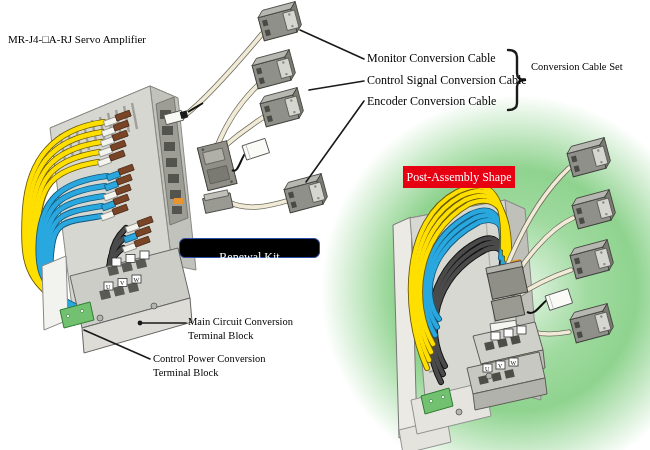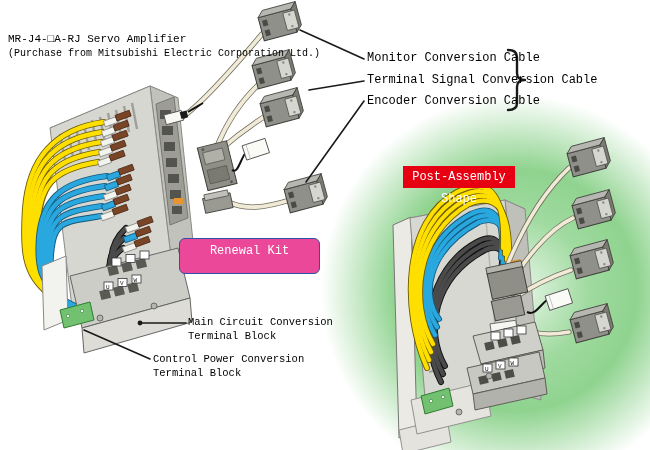--- a/index.html
+++ b/index.html
@@ -1,33 +1,33 @@
 <!DOCTYPE html>
 <html><head>
 <meta charset="utf-8">
 <style>
   html,body{margin:0;padding:0;background:#fff;}
   .canvas{
     position:relative;width:650px;height:450px;overflow:hidden;background:#ffffff;
-    font-family:Liberation Mono, monospace;color:#000;
+    font-family:Liberation Serif, serif;color:#000;
   }
   .green-glow{
     position:absolute;left:0;top:0;width:650px;height:450px;
     background:radial-gradient(circle 195px at 516px 290px,
       #eaf7ea 0%, #9fda9f 38%, #8fd38f 62%, rgba(255,255,255,0) 100%);
   }
   .abs{position:absolute;}
   .lbl{position:absolute;font-size:12px;line-height:13px;white-space:nowrap;}
   .lbl2{position:absolute;font-size:10.5px;line-height:14px;white-space:nowrap;}
   .title1{position:absolute;left:8px;top:33px;font-size:11px;white-space:nowrap;}
   .title2{position:absolute;left:8px;top:48px;font-size:10px;white-space:nowrap;}
   .blue-box{
-    position:absolute;left:179px;top:238px;width:141px;height:36px;
-    background:#ec4899;border:1px solid #2d51a8;border-radius:6px;
-    color:#fff;text-align:center;font-size:12px;line-height:16px;padding-top:4px;
+    position:absolute;left:179px;top:238px;width:141px;height:20px;
+    background:#000000;border:1px solid #2d51a8;border-radius:6px;
+    color:#fff;text-align:center;font-size:12px;line-height:16px;padding-top:10px;
     box-sizing:border-box;
   }
   .red-box{
     position:absolute;left:403px;top:166px;width:112px;height:22px;
     background:#e60012;color:#fff;text-align:center;font-size:12px;line-height:22px;
   }
   svg{display:block;}
   .overlay{position:absolute;left:0;top:0;}
 </style>
 </head>
@@ -429,28 +429,27 @@
       <path d="M309,90 L364,81"></path>
       <path d="M306,182 L364,101"></path>
       <path d="M140,323 L186,323"></path>
       <path d="M84,330 L150,359"></path>
     </g>
     <circle cx="140" cy="323" r="2.4" fill="#1a1a1a"></circle>
     <path d="M508,50 Q517,50 517,57 L517,73 Q517,80 525,80 Q517,80 517,87 L517,103 Q517,110 508,110" fill="none" stroke="#1a1a1a" stroke-width="2.4" stroke-linecap="round" stroke-linejoin="round"></path>
   </svg>
 
   <div class="title1">MR-J4-□A-RJ Servo Amplifier</div>
-  <div class="title2">(Purchase from Mitsubishi Electric Corporation Ltd.)</div>
 
   <div class="lbl" style="left:367px;top:52px">Monitor Conversion Cable</div>
-  <div class="lbl" style="left:367px;top:74px">Terminal Signal Conversion Cable</div>
+  <div class="lbl" style="left:367px;top:74px">Control Signal Conversion Cable</div>
   <div class="lbl" style="left:367px;top:95px">Encoder Conversion Cable</div>
 
   <div class="lbl2" style="left:531px;top:60px">
-    <br>
+    <span>Conversion Cable Set</span><br>
   </div>
 
   <div class="blue-box">
     <span>Renewal Kit</span><br>
   </div>
 
   <div class="red-box">Post-Assembly Shape</div>
 
   <div class="lbl2" style="left:188px;top:315px">
     <span>Main Circuit Conversion</span><br>

